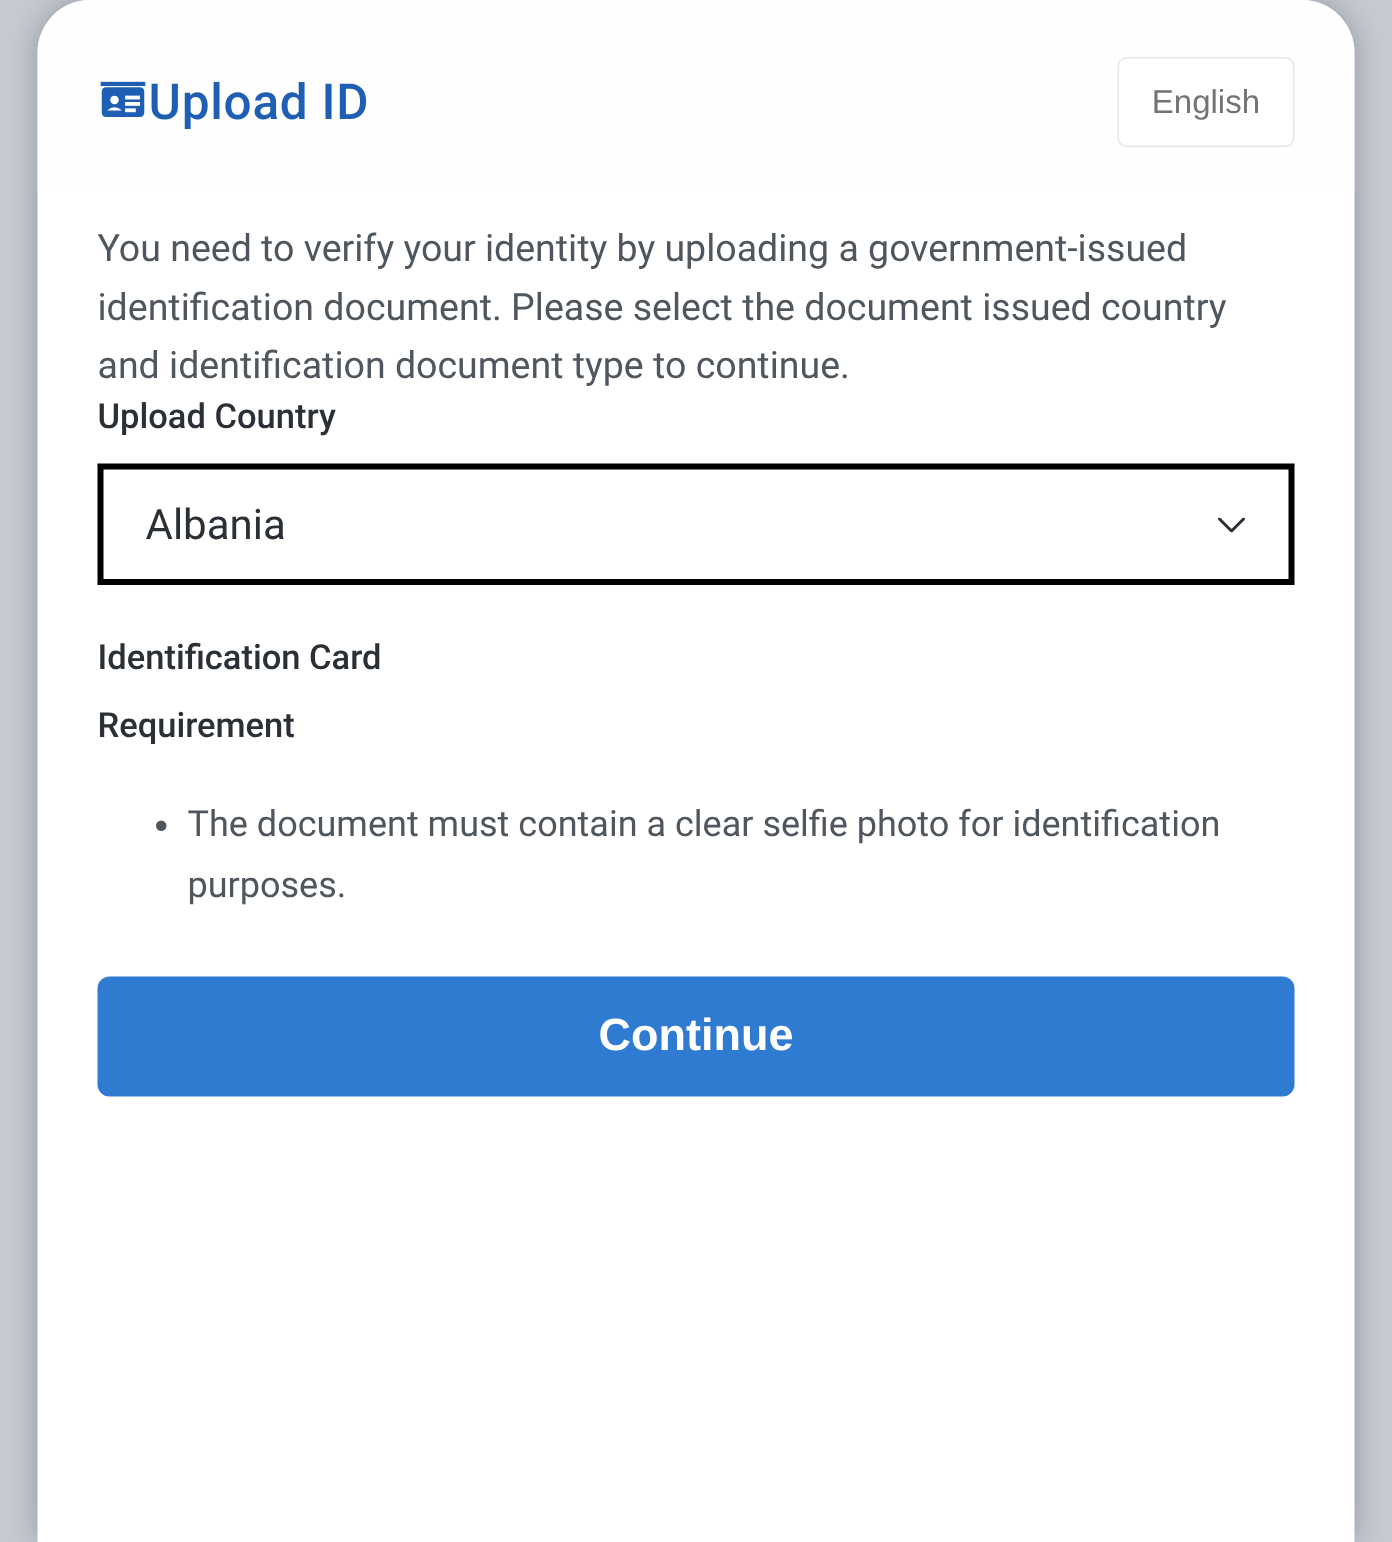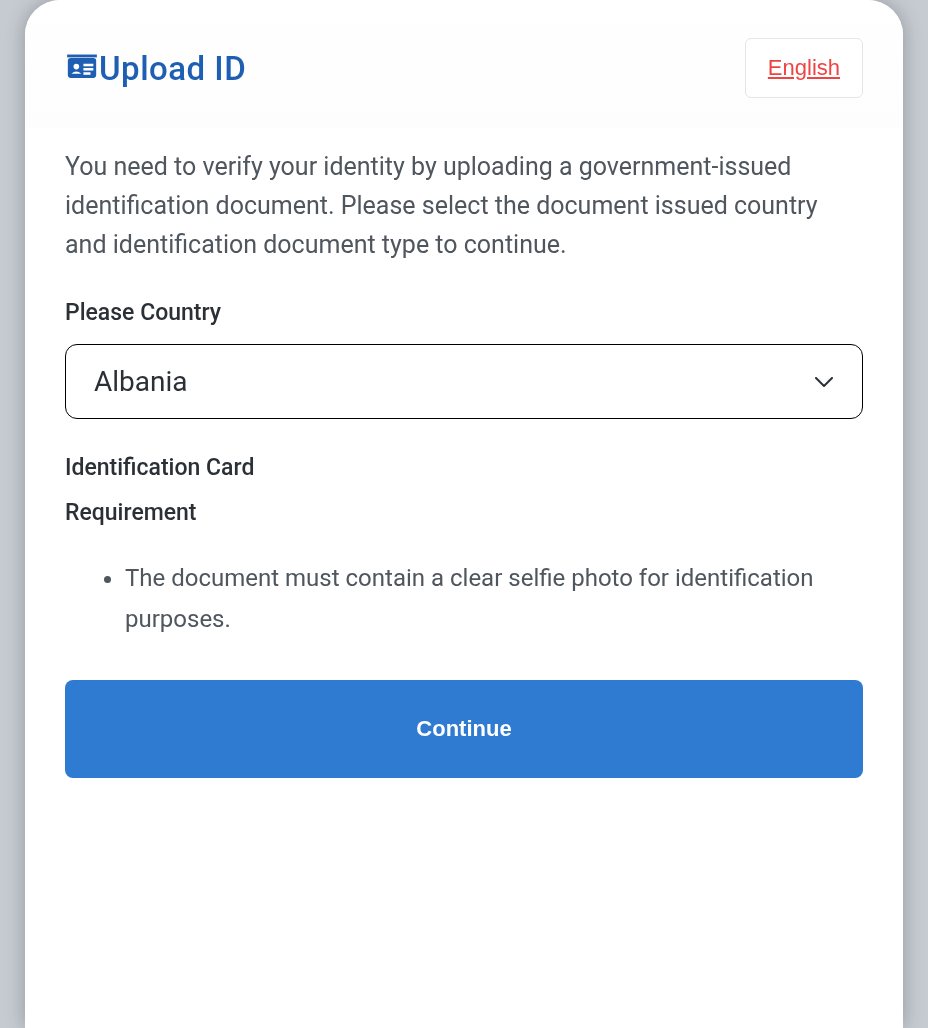--- a/index.html
+++ b/index.html
@@ -43,43 +43,41 @@
       font-weight: 500;
       color: #1e5fb3;
       letter-spacing: 0.5px;
     }
     .lang-btn {
       border: 1px solid #e2e5e9;
       background: #fff;
       border-radius: 6px;
       padding: 16px 22px;
       font-size: 22px;
-      color: #ef4444;
+      color: #737373;
       cursor: pointer;
-      text-decoration: underline;
     }
     .content {
       padding: 20px 40px 40px 40px;
     }
     .intro {
       font-size: 25px;
       line-height: 1.55;
       color: #4f565e;
-      margin-bottom: 35px;
     }
     .field-label {
       font-size: 23px;
       color: #2b3036;
       margin-bottom: 18px;
       font-weight: 500;
     }
     .select-box {
       width: 100%;
-      border: 1px solid #000000;
-      border-radius: 12px;
+      border: 4px solid #000000;
+      border-radius: 0;
       padding: 20px 28px;
       display: flex;
       justify-content: space-between;
       align-items: center;
       font-size: 28px;
       color: #2b3036;
       background: #fff;
       cursor: pointer;
       margin-bottom: 35px;
     }
@@ -103,23 +101,23 @@
       font-size: 24px;
       line-height: 1.7;
       color: #4f565e;
       margin-top: 32px;
     }
     .continue-btn {
       width: 100%;
       background: #2f7bd1;
       border: none;
       color: #fff;
-      font-size: 22px;
+      font-size: 30px;
       font-weight: 600;
-      padding: 36px;
+      padding: 23px;
       border-radius: 8px;
       cursor: pointer;
     }
   </style>
 </head>
 <body>
 
 <div class="phone-frame">
 
   <div class="header">
@@ -137,21 +135,21 @@
       </span>
       <h1 class="page-title">Upload ID</h1>
     </div>
     <button class="lang-btn">English</button>
   </div>
 
   <div class="content">
 
     <p class="intro">You need to verify your identity by uploading a government-issued identification document. Please select the document issued country and identification document type to continue.</p>
 
-    <div class="field-label">Please Country</div>
+    <div class="field-label">Upload Country</div>
     <div class="select-box">
       <span>Albania</span>
       <span class="chevron">
         <svg width="18" height="10" viewBox="0 0 18 10">
           <path d="M1 1 L9 9 L17 1" stroke="#2b3036" stroke-width="2" fill="none" stroke-linecap="round" stroke-linejoin="round"></path>
         </svg>
       </span>
     </div>
 
     <div class="field-label">Identification Card</div>

